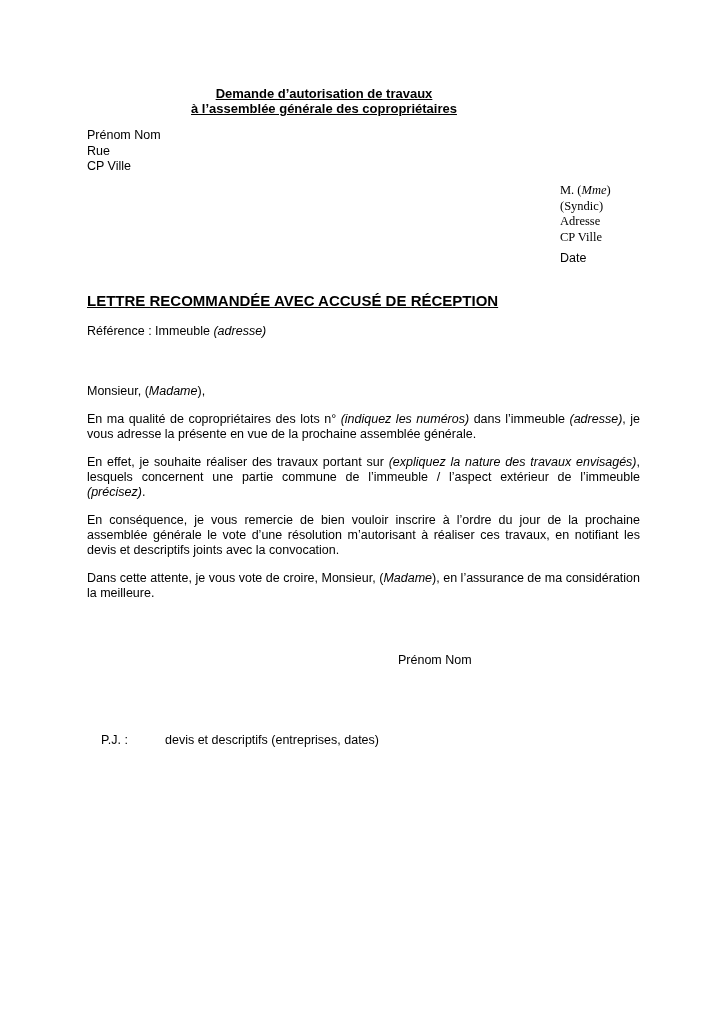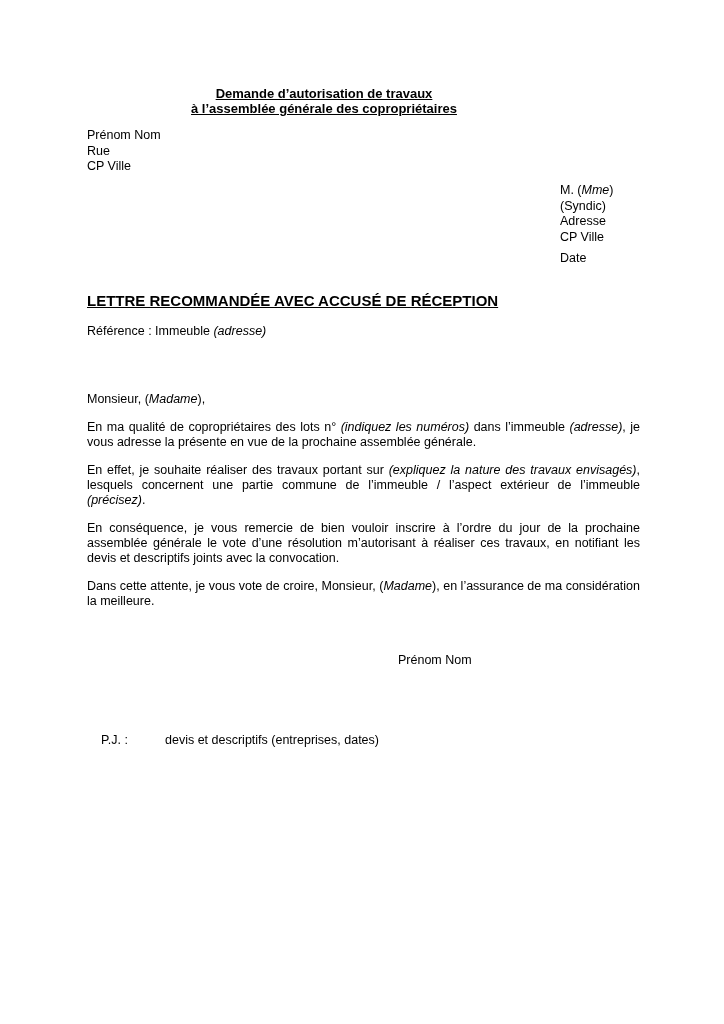--- a/index.html
+++ b/index.html
@@ -26,39 +26,40 @@
   .title-block .u { text-decoration: underline; }
   .sender-block {
     position: absolute;
     top: 128px; left: 87px;
     line-height: 15.5px;
   }
   .recipient-block {
     position: absolute;
     top: 183px; left: 560px;
     line-height: 15.5px;
+    font-family: Liberation Serif, serif;
   }
   .date-line {
     position: absolute;
     top: 251px; left: 560px;
   }
   .subject-line {
     position: absolute;
     top: 293px; left: 87px;
     font-weight: bold;
     font-size: 15px;
     text-decoration: underline;
   }
   .reference-line {
     position: absolute;
     top: 324px; left: 87px;
   }
   .letter-body {
     position: absolute;
-    top: 392px; left: 87px;
+    top: 384px; left: 87px;
     width: 553px;
   }
   .letter-body p { margin: 0 0 13px 0; }
   .just { text-align: justify; }
   .signature-line {
     position: absolute;
     top: 653px; left: 398px;
   }
   .pj-line {
     position: absolute;

